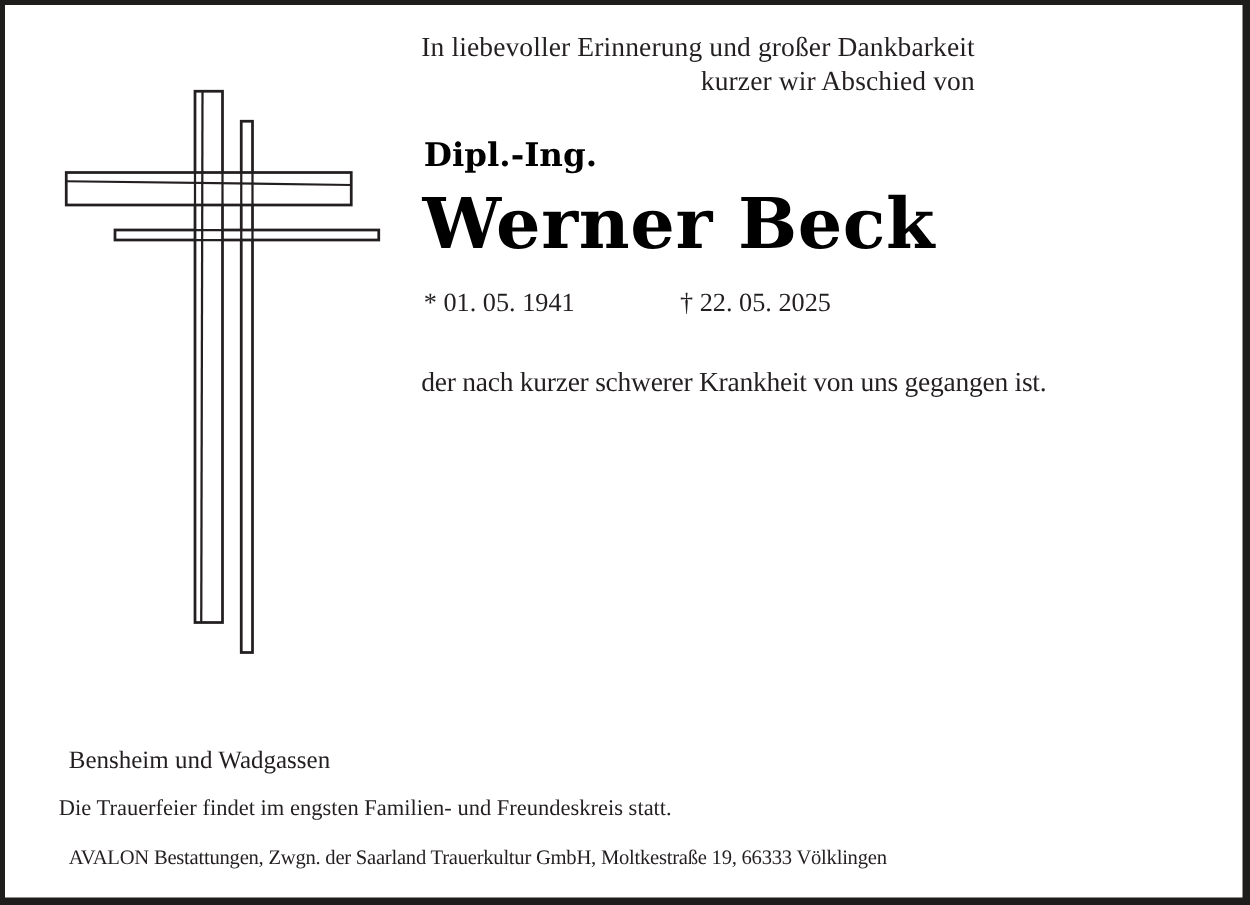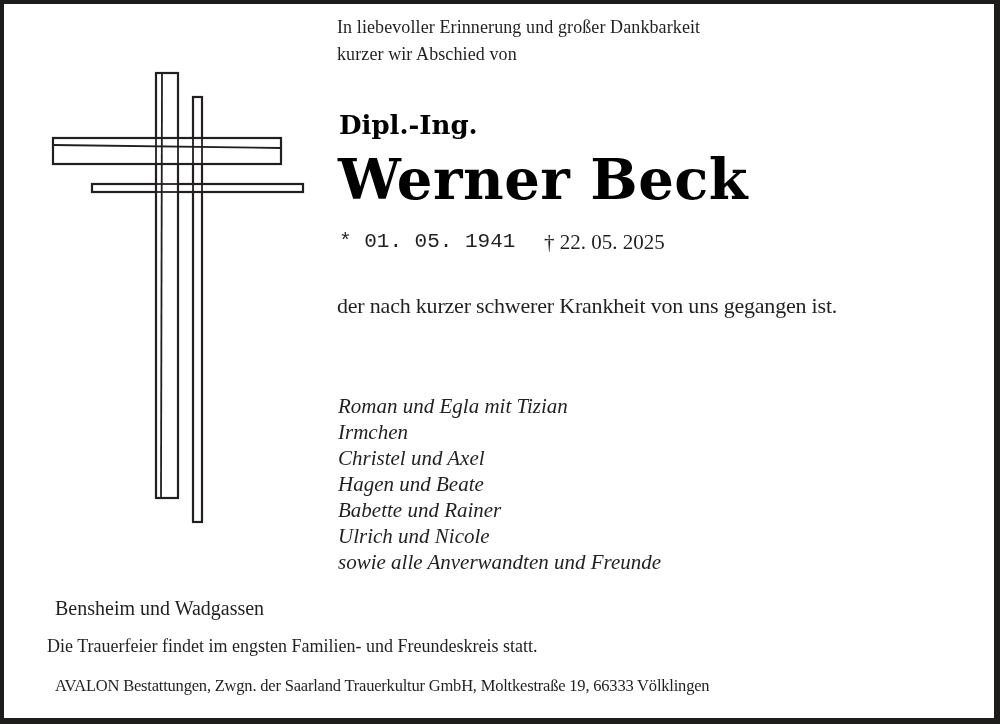--- a/index.html
+++ b/index.html
@@ -5,24 +5,24 @@
     html, body { margin: 0; padding: 0; background: #1f1c1c; }
     body { width: 1000px; height: 724px; position: relative; overflow: hidden; }
     .frame {
       position: absolute; left: 4px; top: 4px; width: 990px; height: 714px;
       background: #ffffff;
     }
     .serif { font-family: "DejaVu Serif", "Liberation Serif", serif; color: #000000; }
     .lib { font-family: "Liberation Serif", "DejaVu Serif", serif; color: #231f20; }
     .abs { position: absolute; white-space: nowrap; }
 
-    .intro { left: 333px; top: 10px; font-size: 18px; line-height: 27px; letter-spacing: 0.1px; }
+    .intro { left: 333px; top: 20px; font-size: 22px; line-height: 27px; letter-spacing: 0.1px; text-align: right; }
     .title { left: 335px; top: 106px; font-size: 26px; font-weight: bold; }
     .name { left: 334px; top: 138px; font-size: 56px; font-weight: bold; letter-spacing: 0.5px; line-height: 74px; }
-    .born { left: 335px; top: 226px; font-size: 21px; font-family: Liberation Mono, monospace; }
+    .born { left: 335px; top: 226px; font-size: 21px; }
     .died { left: 540px; top: 226px; font-size: 21px; }
     .p1 { left: 333px; top: 289px; font-size: 22px; letter-spacing: -0.2px; }
     .p2 { left: 333px; top: 344px; font-size: 22px; }
     .mourners { left: 334px; top: 389px; font-size: 21px; line-height: 26px; font-style: italic; }
     .mourners div { height: 26px; }
     .place { left: 51px; top: 593px; font-size: 20px; }
     .ceremony { left: 43px; top: 632px; font-size: 18px; }
     .undertaker { left: 51px; top: 672px; font-size: 16.5px; letter-spacing: -0.2px; }
 
     .cross-art { position: absolute; left: 0; top: 0; }
@@ -64,26 +64,17 @@
   </div>
 
   <div class="abs serif title">Dipl.-Ing.</div>
   <div class="abs serif name">Werner Beck</div>
 
   <div class="abs lib born">* 01. 05. 1941</div>
   <div class="abs lib died">† 22. 05. 2025</div>
 
   <div class="abs lib p1">der nach kurzer schwerer Krankheit von uns gegangen ist.</div>
 
-  <div class="abs lib mourners">
-    <div>Roman und Egla mit Tizian</div>
-    <div>Irmchen</div>
-    <div>Christel und Axel</div>
-    <div>Hagen und Beate</div>
-    <div>Babette und Rainer</div>
-    <div>Ulrich und Nicole</div>
-    <div>sowie alle Anverwandten und Freunde</div>
-  </div>
 
   <div class="abs lib place">Bensheim und Wadgassen</div>
   <div class="abs lib ceremony">Die Trauerfeier findet im engsten Familien- und Freundeskreis statt.</div>
   <div class="abs lib undertaker">AVALON Bestattungen, Zwgn. der Saarland Trauerkultur GmbH, Moltkestraße 19, 66333 Völklingen</div>
 </div>
 
 </body></html>

